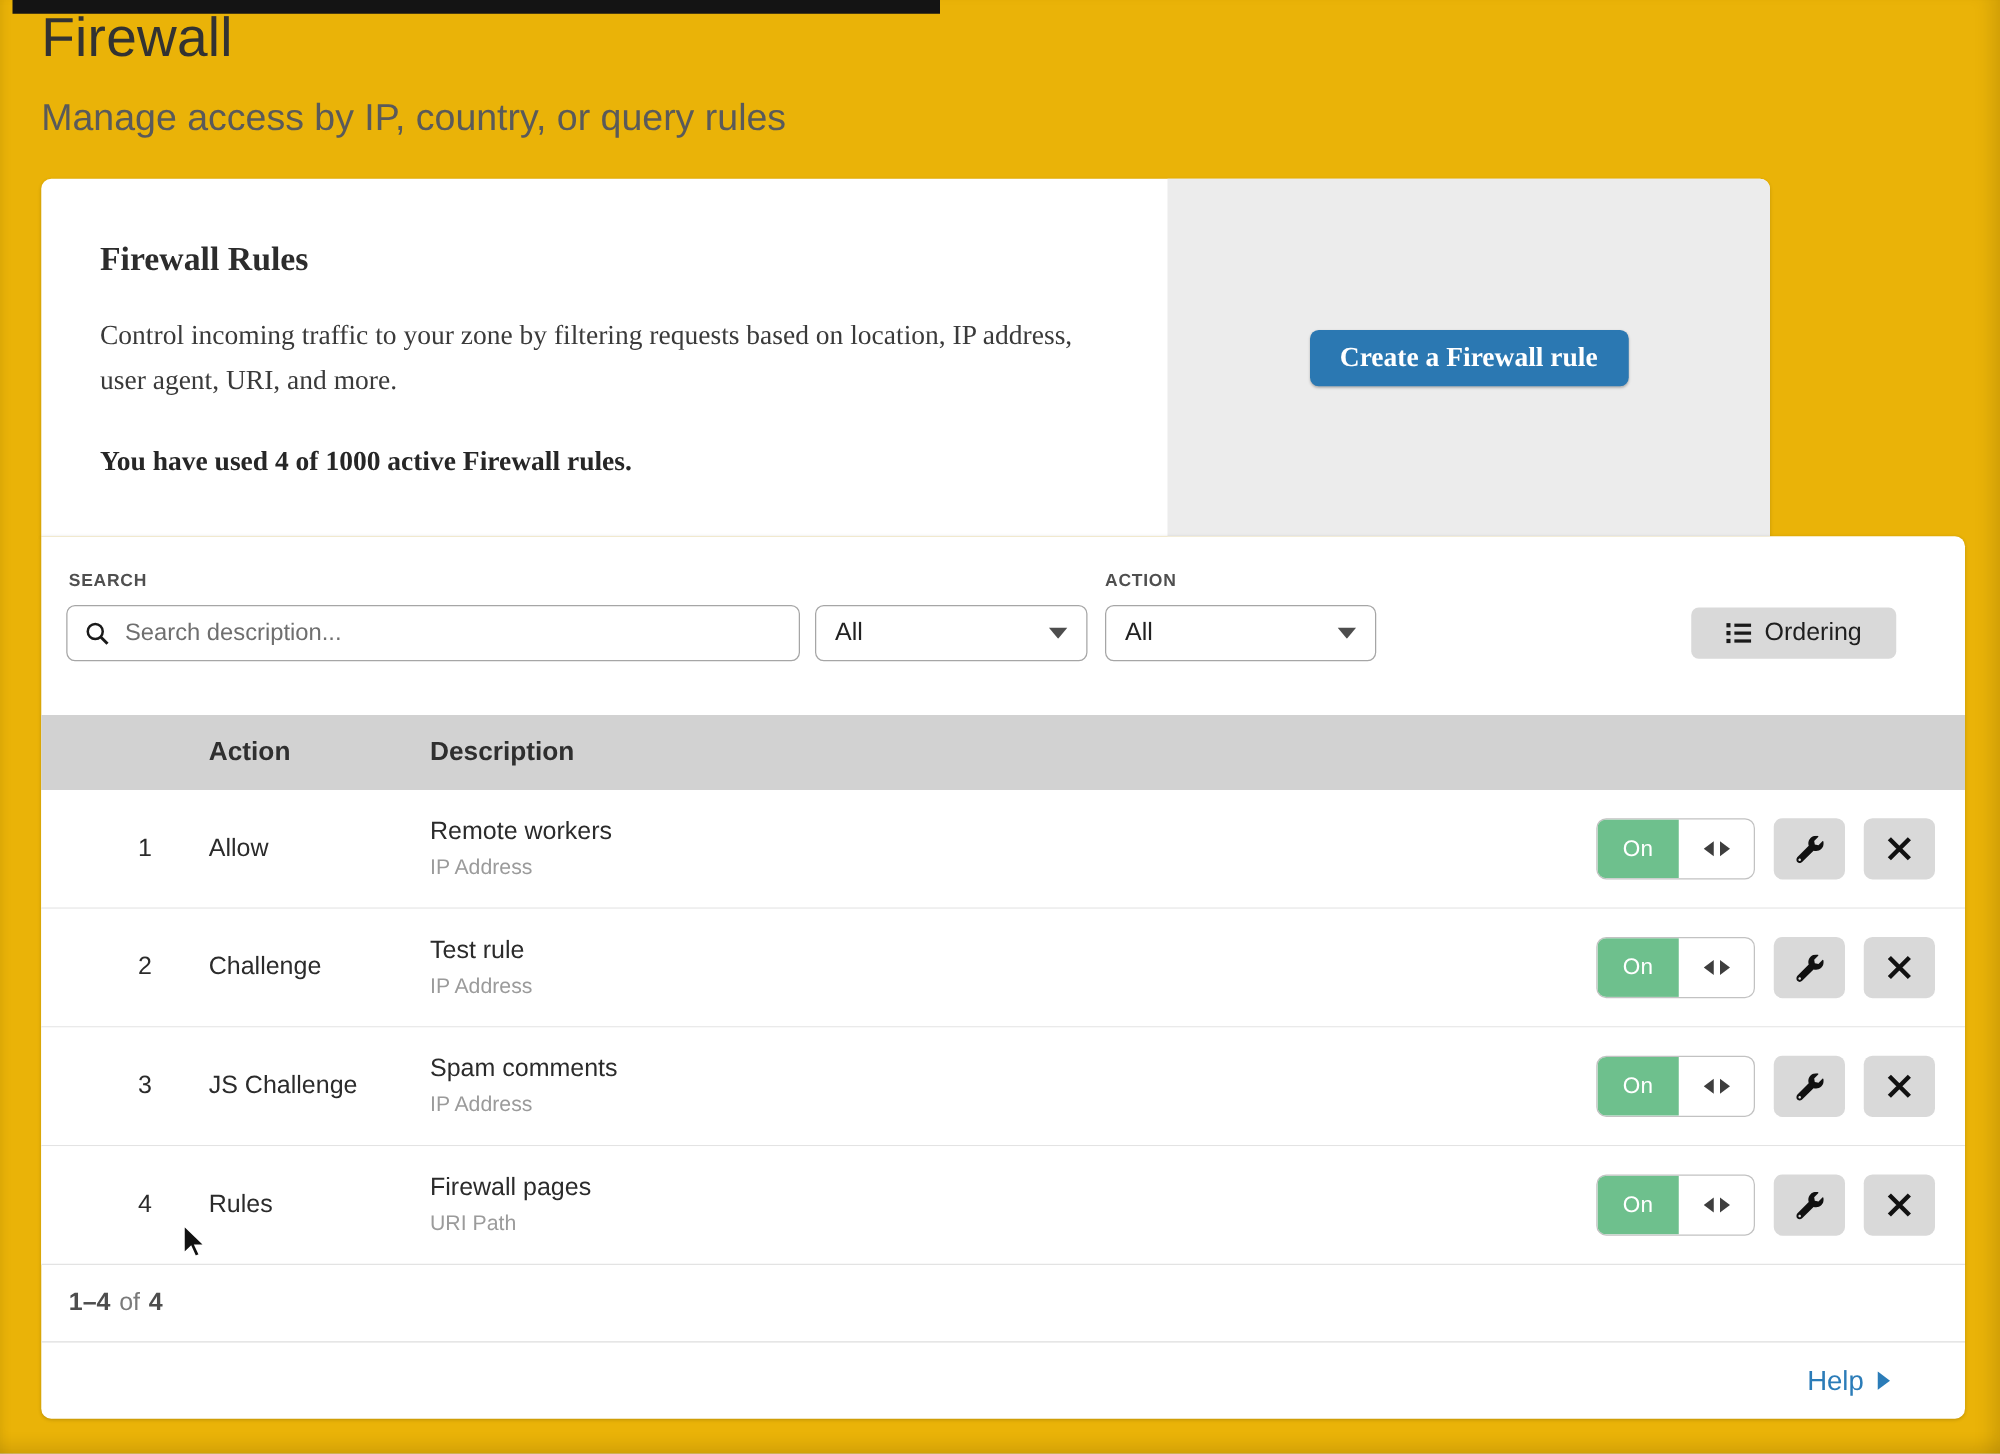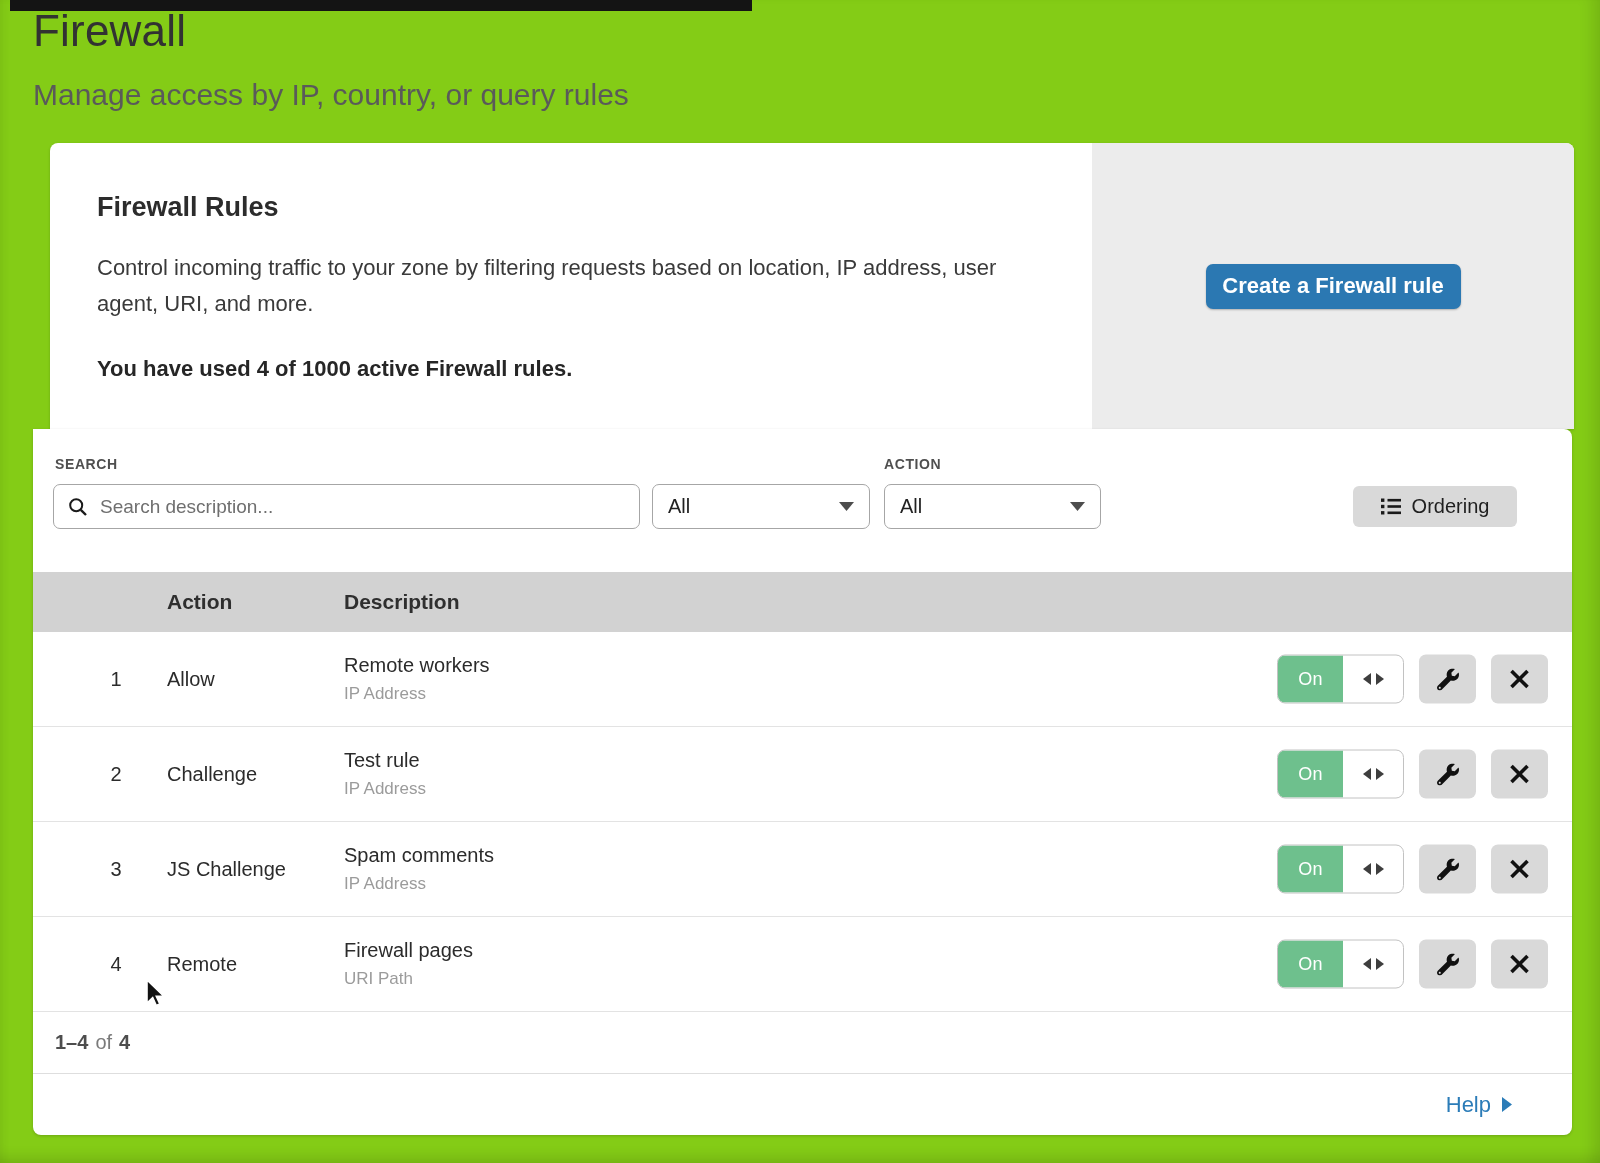--- a/index.html
+++ b/index.html
@@ -1,32 +1,32 @@
 <!DOCTYPE html>
 <html><head>
 <meta charset="utf-8">
 <style>
   html,body{margin:0;padding:0;background:#cfcfcf;}
   *{box-sizing:border-box;}
   .stage{
     position:relative;width:1600px;height:1163px;overflow:hidden;
-    background:#84cc16;
+    background:#eab308;
     box-shadow:inset -16px 0 14px -8px rgba(0,0,0,.10),
                inset 0 -14px 12px -7px rgba(0,0,0,.10),
                inset 8px 0 8px -5px rgba(0,0,0,.06);
     font-family:"Liberation Sans", sans-serif;
     color:#2e2e2e;
   }
   .artifact-bar{position:absolute;left:10px;top:0;width:742px;height:11px;background:#141414;}
   .page-title{position:absolute;left:33px;top:6px;font-size:44px;color:#323232;letter-spacing:.2px;}
   .page-subtitle{position:absolute;left:33px;top:78px;font-size:30px;color:#5a5a5a;}
 
   
-  .card1{position:absolute;left:50px;top:143px;width:1524px;height:286px;display:flex;
-         background:#ffffff;border-radius:8px 8px 0 0;box-shadow:0 1px 3px rgba(0,0,0,.18);}
+  .card1{position:absolute;left:33px;top:143px;width:1383px;height:286px;display:flex;
+         background:#ffffff;border-radius:8px 8px 0 0;box-shadow:0 1px 3px rgba(0,0,0,.18);font-family:Liberation Serif, serif;}
   .card1-left{flex:1;padding:49px 40px 0 47px;}
   .card1-title{font-size:27px;font-weight:bold;color:#2c2c2c;margin:0 0 27px 0;}
   .card1-desc{font-size:22px;line-height:1.64;color:#3a3a3a;margin:0;max-width:950px;}
   .card1-usage{font-size:22px;font-weight:bold;color:#262626;margin-top:34px;}
   .card1-right{width:482px;background:#ececec;border-radius:0 8px 0 0;
                display:flex;align-items:center;justify-content:center;}
   .create-btn{width:255px;height:45px;background:#2b78b2;border:none;border-radius:7px;
               color:#fff;font-family:inherit;font-size:22px;font-weight:bold;
               display:flex;align-items:center;justify-content:center;cursor:pointer;
               box-shadow:0 1px 2px rgba(0,0,0,.25);}
@@ -255,21 +255,21 @@
               <svg width="21" height="21" viewBox="0 0 21 21">
                   <path d="M2.5 2.5 L18.5 18.5 M18.5 2.5 L2.5 18.5" stroke="#111" stroke-width="3.6"></path>
                 </svg>
             </span>
           </button>
         </div>
       </div>
 
       <div class="rule-row">
         <span class="r-num">4</span>
-        <span class="r-action">Remote</span>
+        <span class="r-action">Rules</span>
         <div class="r-desc">
           <div class="r-desc-title">Firewall pages</div>
           <div class="r-desc-sub">URI Path</div>
         </div>
         <div class="r-controls">
           <div class="toggle">
             <div class="t-on">On</div>
             <div class="t-handle">
               <svg width="21" height="13" viewBox="0 0 21 13">
                   <polygon points="8,0.5 8,12.5 0,6.5" fill="#3e3e3e"></polygon>

